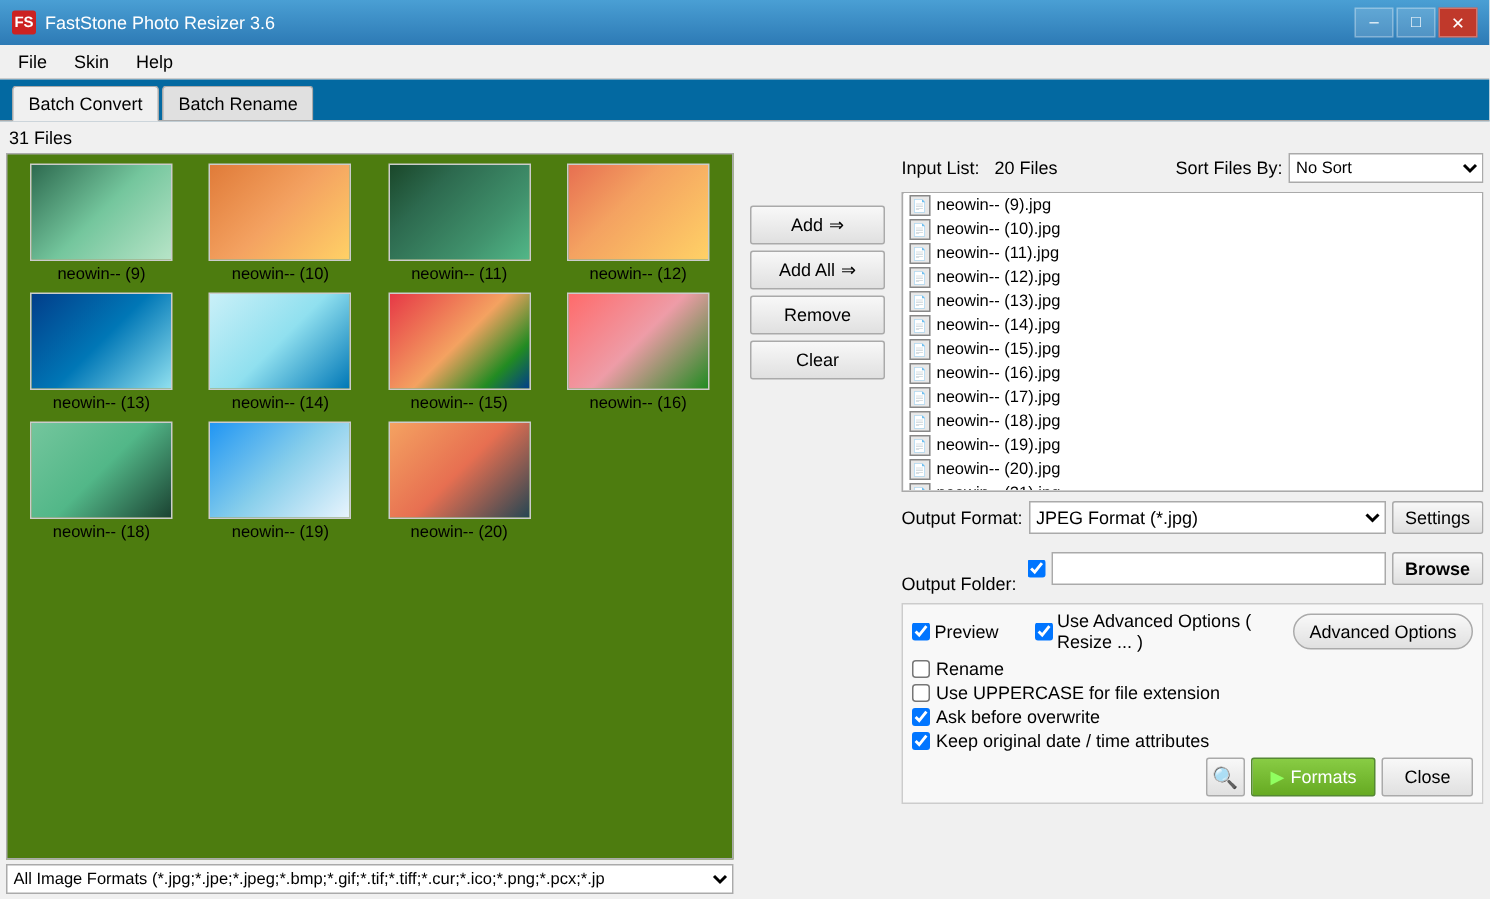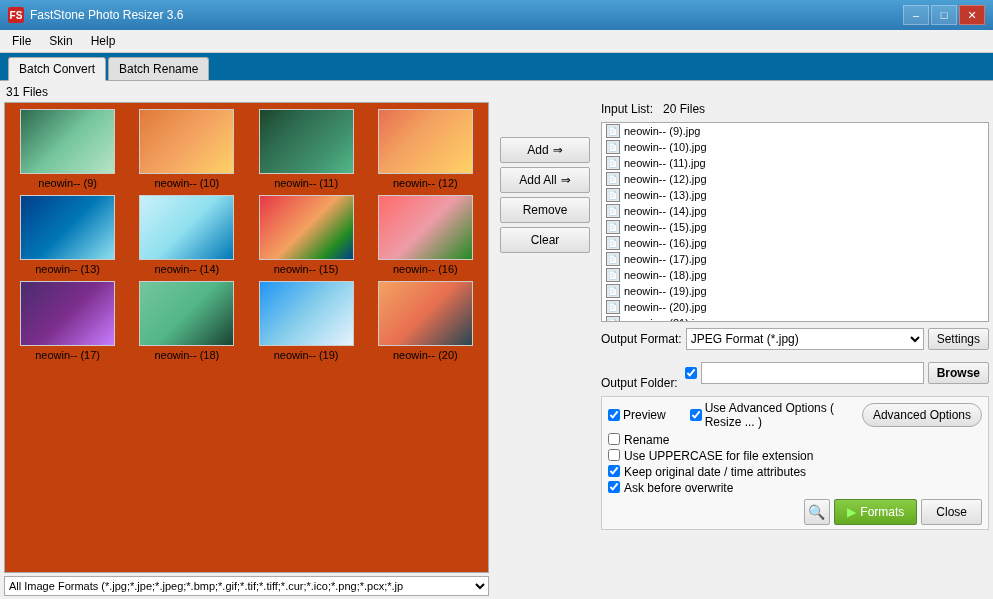--- a/index.html
+++ b/index.html
@@ -136,21 +136,21 @@
     }
     .left-panel {
       display: flex;
       flex-direction: column;
       width: 485px;
       flex-shrink: 0;
     }
     .image-grid-container {
       flex: 1;
       border: 1px solid #aaa;
-      background: #c2410c;
+      background: #4d7c0f;
       overflow-y: scroll;
       overflow-x: hidden;
       position: relative;
     }
     .image-grid {
       display: grid;
       grid-template-columns: repeat(4, 1fr);
       gap: 6px;
       padding: 6px;
     }
@@ -325,20 +325,21 @@
       height: 24px;
       padding: 0 10px;
       border: 1px solid #aaa;
       background: linear-gradient(to bottom, #f8f8f8, #e0e0e0);
       cursor: pointer;
       font-size: 12px;
       border-radius: 12px;
     }
     .checkbox-row {
       display: flex;
+      align-items: center;
       gap: 4px;
       margin-bottom: 2px;
       font-size: 12px;
     }
     .bottom-buttons {
       display: flex;
       gap: 4px;
       justify-content: flex-end;
       margin-top: 4px;
       align-items: center;
@@ -461,24 +462,20 @@
             <div class="img-thumb thumb-6"></div>
             <span class="img-label">neowin-- (14)</span>
           </div>
           <div class="img-item">
             <div class="img-thumb thumb-7"></div>
             <span class="img-label">neowin-- (15)</span>
           </div>
           <div class="img-item">
             <div class="img-thumb thumb-8"></div>
             <span class="img-label">neowin-- (16)</span>
-          </div>
-          <div class="img-item">
-            <div class="img-thumb thumb-9"></div>
-            <span class="img-label">neowin-- (17)</span>
           </div>
           <div class="img-item">
             <div class="img-thumb thumb-10"></div>
             <span class="img-label">neowin-- (18)</span>
           </div>
           <div class="img-item">
             <div class="img-thumb thumb-11"></div>
             <span class="img-label">neowin-- (19)</span>
           </div>
           <div class="img-item">
@@ -514,20 +511,29 @@
     </div>
 
     <div class="right-panel">
 
       <div class="input-list-header">
         <span>
           <span>Input List:</span>
           &nbsp;
           <span>20 Files</span>
         </span>
+        <div class="sort-row">
+          <span class="sort-label">Sort Files By:</span>
+          <select class="sort-select">
+            <option>No Sort</option>
+            <option>Name</option>
+            <option>Size</option>
+            <option>Date</option>
+          </select>
+        </div>
       </div>
 
       <div class="file-list-box">
         <div class="file-list-item">
           <div class="file-icon">📄</div>
           <span>neowin-- (9).jpg</span>
         </div>
         <div class="file-list-item">
           <div class="file-icon">📄</div>
           <span>neowin-- (10).jpg</span>
@@ -608,25 +614,25 @@
         <div class="checkbox-row">
           <input type="checkbox" style="">
           <span>Rename</span>
         </div>
         <div class="checkbox-row">
           <input type="checkbox" style="">
           <span>Use UPPERCASE for file extension</span>
         </div>
         <div class="checkbox-row">
           <input type="checkbox" checked="" style="">
-          <span>Keep original date / time attributes</span>
+          <span>Ask before overwrite</span>
         </div>
         <div class="checkbox-row">
           <input type="checkbox" checked="" style="">
-          <span>Ask before overwrite</span>
+          <span>Keep original date / time attributes</span>
         </div>
         <div class="bottom-buttons">
           <button class="preview-icon-btn">
             <span>🔍</span>
           </button>
           <button class="convert-btn">
             <span style="color:#90ff60;">▶</span>
             <span>Formats</span>
           </button>
           <button class="close-btn">Close</button>

